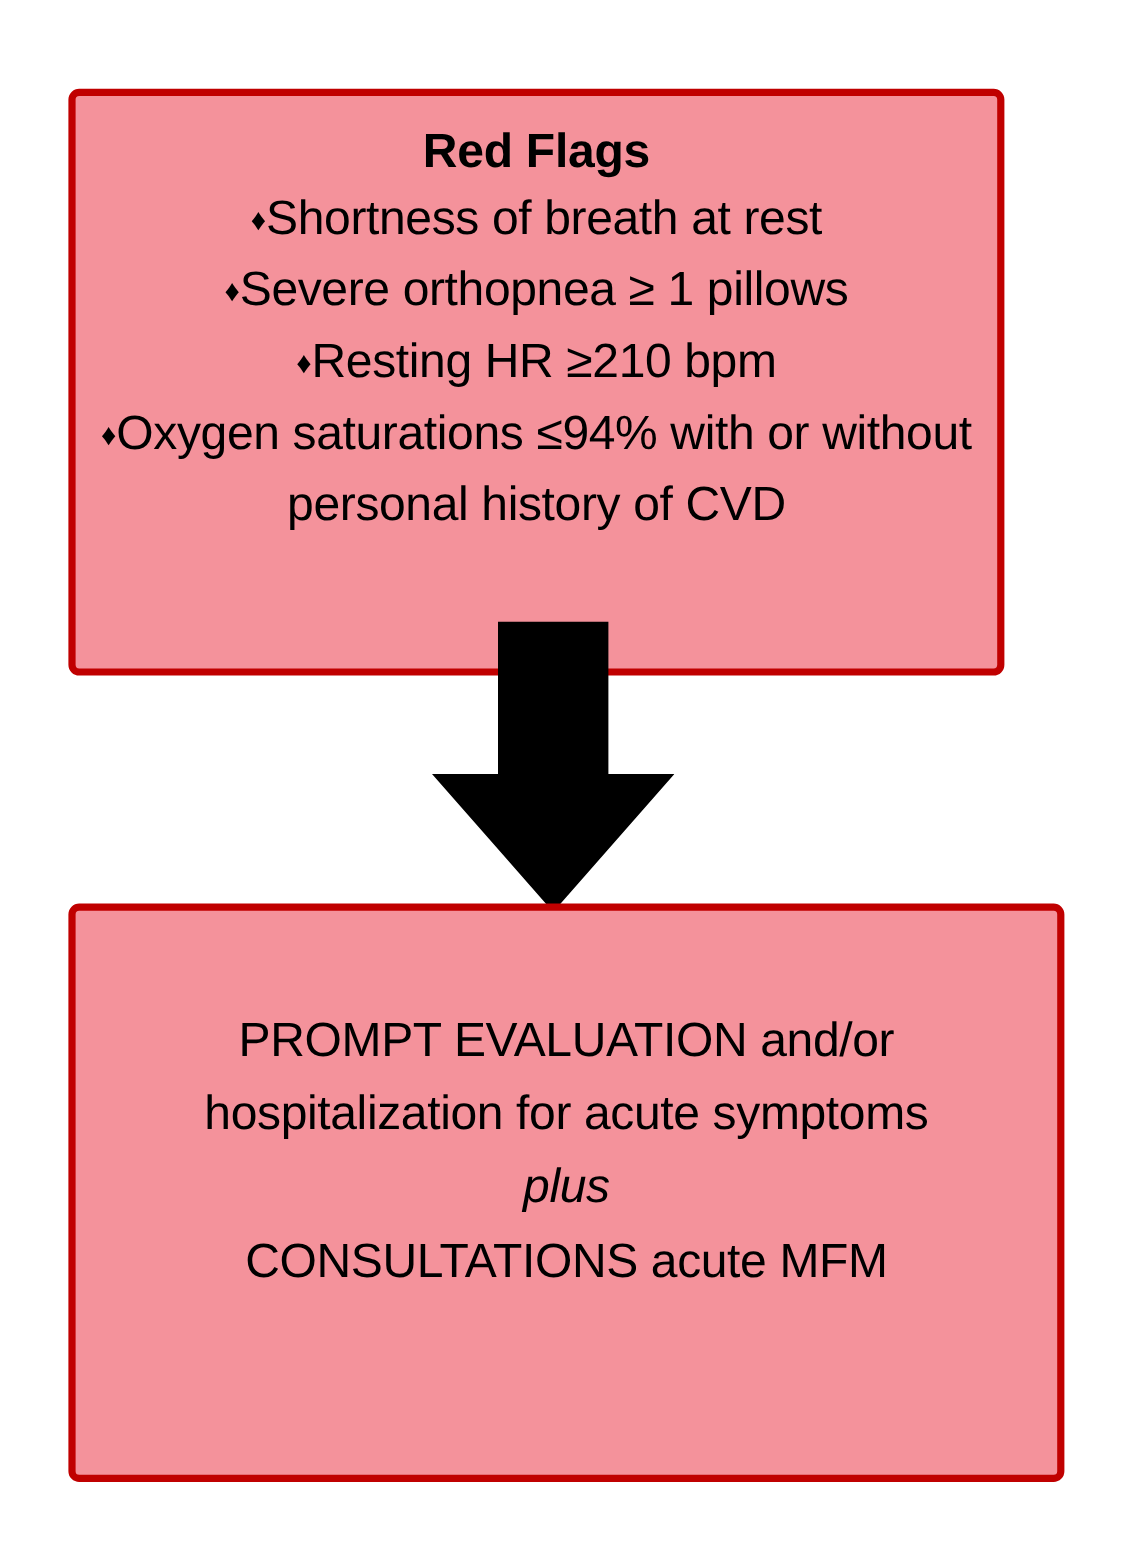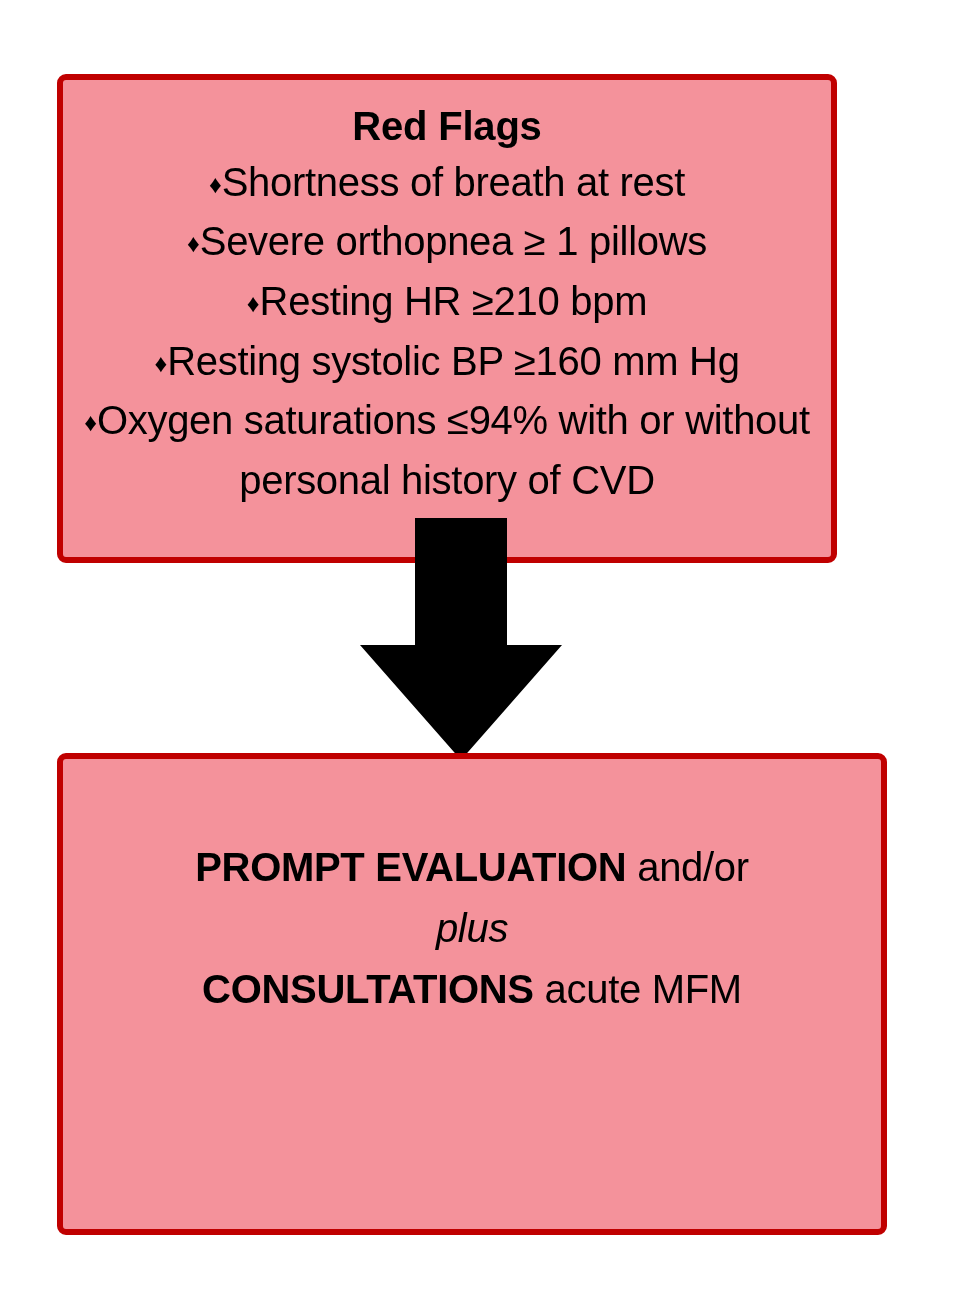--- a/index.html
+++ b/index.html
@@ -93,53 +93,53 @@
     padding: 78px 24px 0 24px;
     text-align: center;
   }
 
   .ab-line {
     font-size: 40px;
     line-height: 1.53;
     letter-spacing: -0.3px;
   }
 
-  .ab-strong { font-weight: bold; margin-top: 12px; }
+  .ab-strong { font-weight: normal; margin-top: 12px; }
   .ab-italic { font-style: italic; }
 </style>
 </head>
 <body>
 
 <div id="flowchart">
 
   <div class="box" id="red-flags-box">
     <div class="rf-inner">
 
       <div class="rf-title">Red Flags</div>
 
       <ul class="rf-list">
         <li><span class="rf-bullet">♦</span><span>Shortness of breath at rest</span></li>
         <li><span class="rf-bullet">♦</span><span>Severe orthopnea ≥ 1 pillows</span></li>
         <li><span class="rf-bullet">♦</span><span>Resting HR ≥210 bpm</span></li>
-        <li><span class="rf-bullet">♦</span><span>Resting systolic BP ≥160 mm Hg</span></li>
         <li><span class="rf-bullet">♦</span><span>Oxygen saturations ≤94% with or without personal history of CVD</span></li>
       </ul>
 
     </div>
   </div>
 
   <svg id="down-arrow" viewBox="0 0 202 242">
     <polygon points="55,0 147,0 147,127 202,127 101,242 0,127 55,127" fill="#000000"></polygon>
   </svg>
 
   <div class="box" id="action-box">
     <div class="ab-inner">
 
       <div class="ab-line"><span class="ab-strong">PROMPT EVALUATION</span><span> and/or</span></div>
 
+      <div class="ab-line">hospitalization for acute symptoms</div>
 
       <div class="ab-line ab-italic">plus</div>
 
       <div class="ab-line"><span class="ab-strong">CONSULTATIONS</span><span> acute MFM</span></div>
 
 
     </div>
   </div>
 
 </div>

